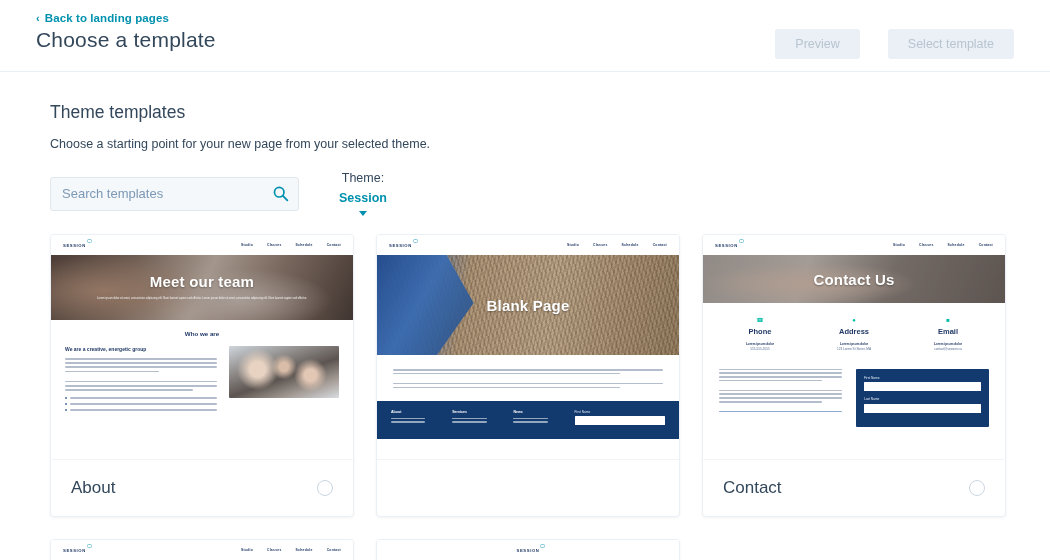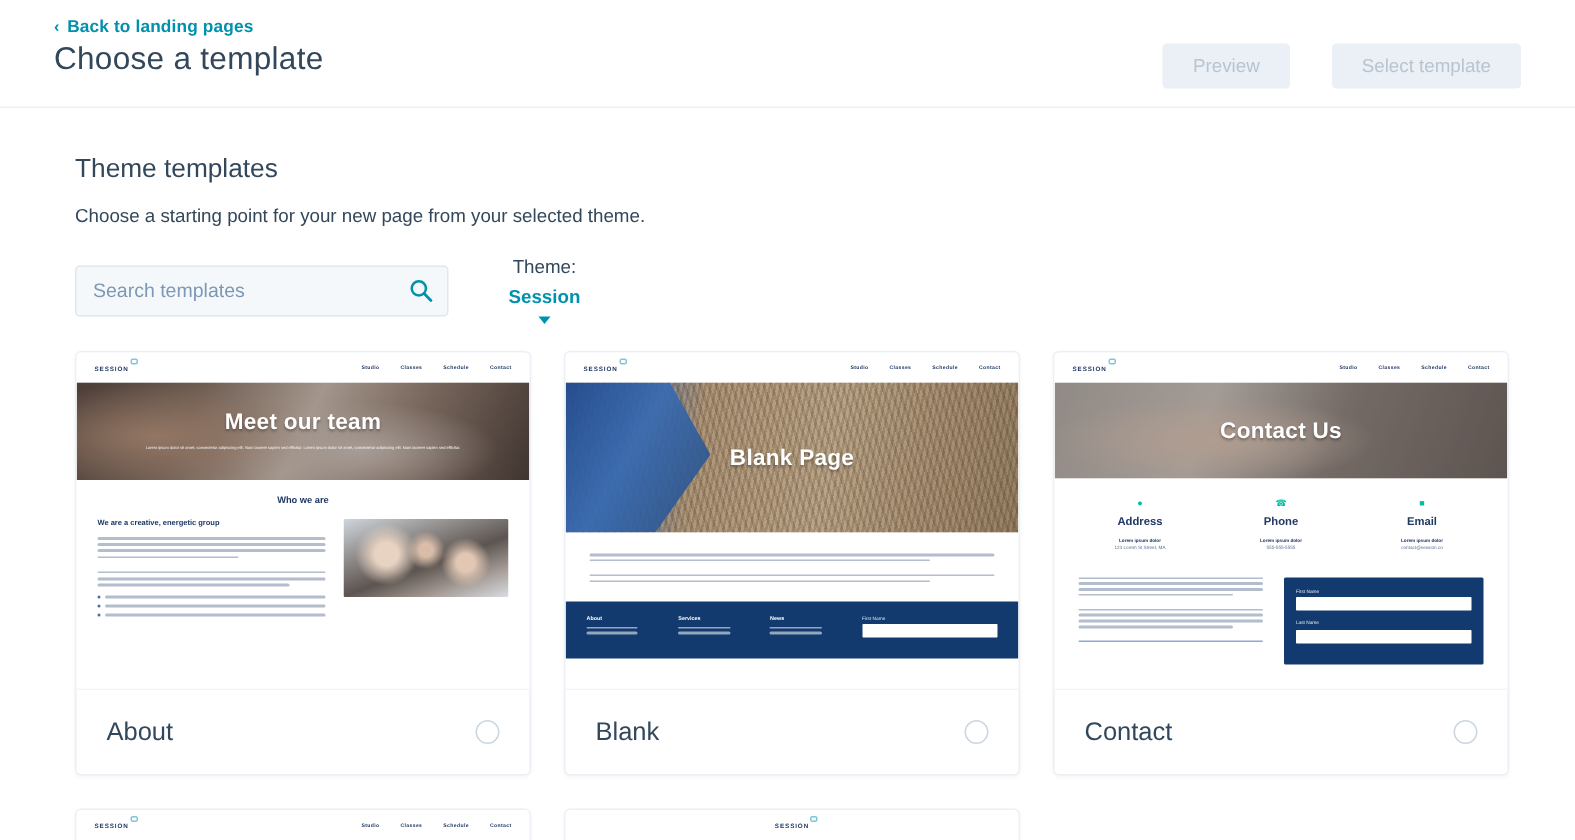--- a/index.html
+++ b/index.html
@@ -426,58 +426,54 @@
               <div class="foot-line"></div>
                 <div class="foot-line"></div>
             </div>
             <div class="foot-form">
               <div class="foot-label">First Name</div>
               <div class="foot-input"></div>
             </div>
           </div>
         </div>
       </div>
-      <div class="card-footer">
-        <span class="card-name">Blank</span>
-        <span class="radio"></span>
-      </div>
     </div>
 
     <div class="card">
       <div class="thumb">
         <div class="mini">
           <div class="mini-nav">
             <div class="mini-logo">SESSION<i class="bubble"></i></div>
             <div class="mini-links">
               <span>Studio</span>
               <span>Classes</span>
               <span>Schedule</span>
               <span>Contact</span>
             </div>
           </div>
-          <div class="hero" style="height:64px">
+          <div class="hero" style="height:48px">
             <div class="hero-img img-hands"></div>
             <div class="hero-shade" style="background:rgba(50,40,36,.28)"></div>
             <div class="hero-title">Contact Us</div>
           </div>
           <div class="contact-cols">
+            <div class="contact-col">
+              <div class="contact-icon">☎</div>
+              <div class="contact-head">Phone</div>
+              <div class="contact-sub">
+                <div>Lorem ipsum dolor</div>
+                <div class="dim">555-555-5555</div>
+              </div>
+            </div>
             <div class="contact-col">
               <div class="contact-icon">●</div>
               <div class="contact-head">Address</div>
               <div class="contact-sub">
                 <div>Lorem ipsum dolor</div>
                 <div class="dim">123 Lorem St Street, MA</div>
-              </div>
-            </div>
-            <div class="contact-col">
-              <div class="contact-icon">☎</div>
-              <div class="contact-head">Phone</div>
-              <div class="contact-sub">
-                <div>Lorem ipsum dolor</div>
-                <div class="dim">555-555-5555</div>
               </div>
             </div>
             <div class="contact-col">
               <div class="contact-icon">■</div>
               <div class="contact-head">Email</div>
               <div class="contact-sub">
                 <div>Lorem ipsum dolor</div>
                 <div class="dim">contact@session.co</div>
               </div>
             </div>

